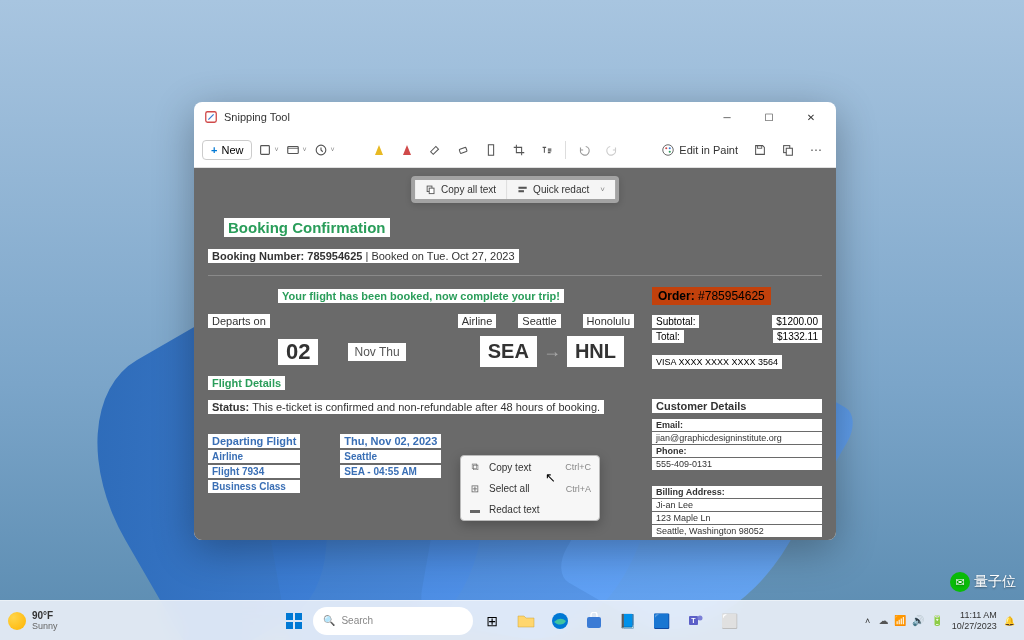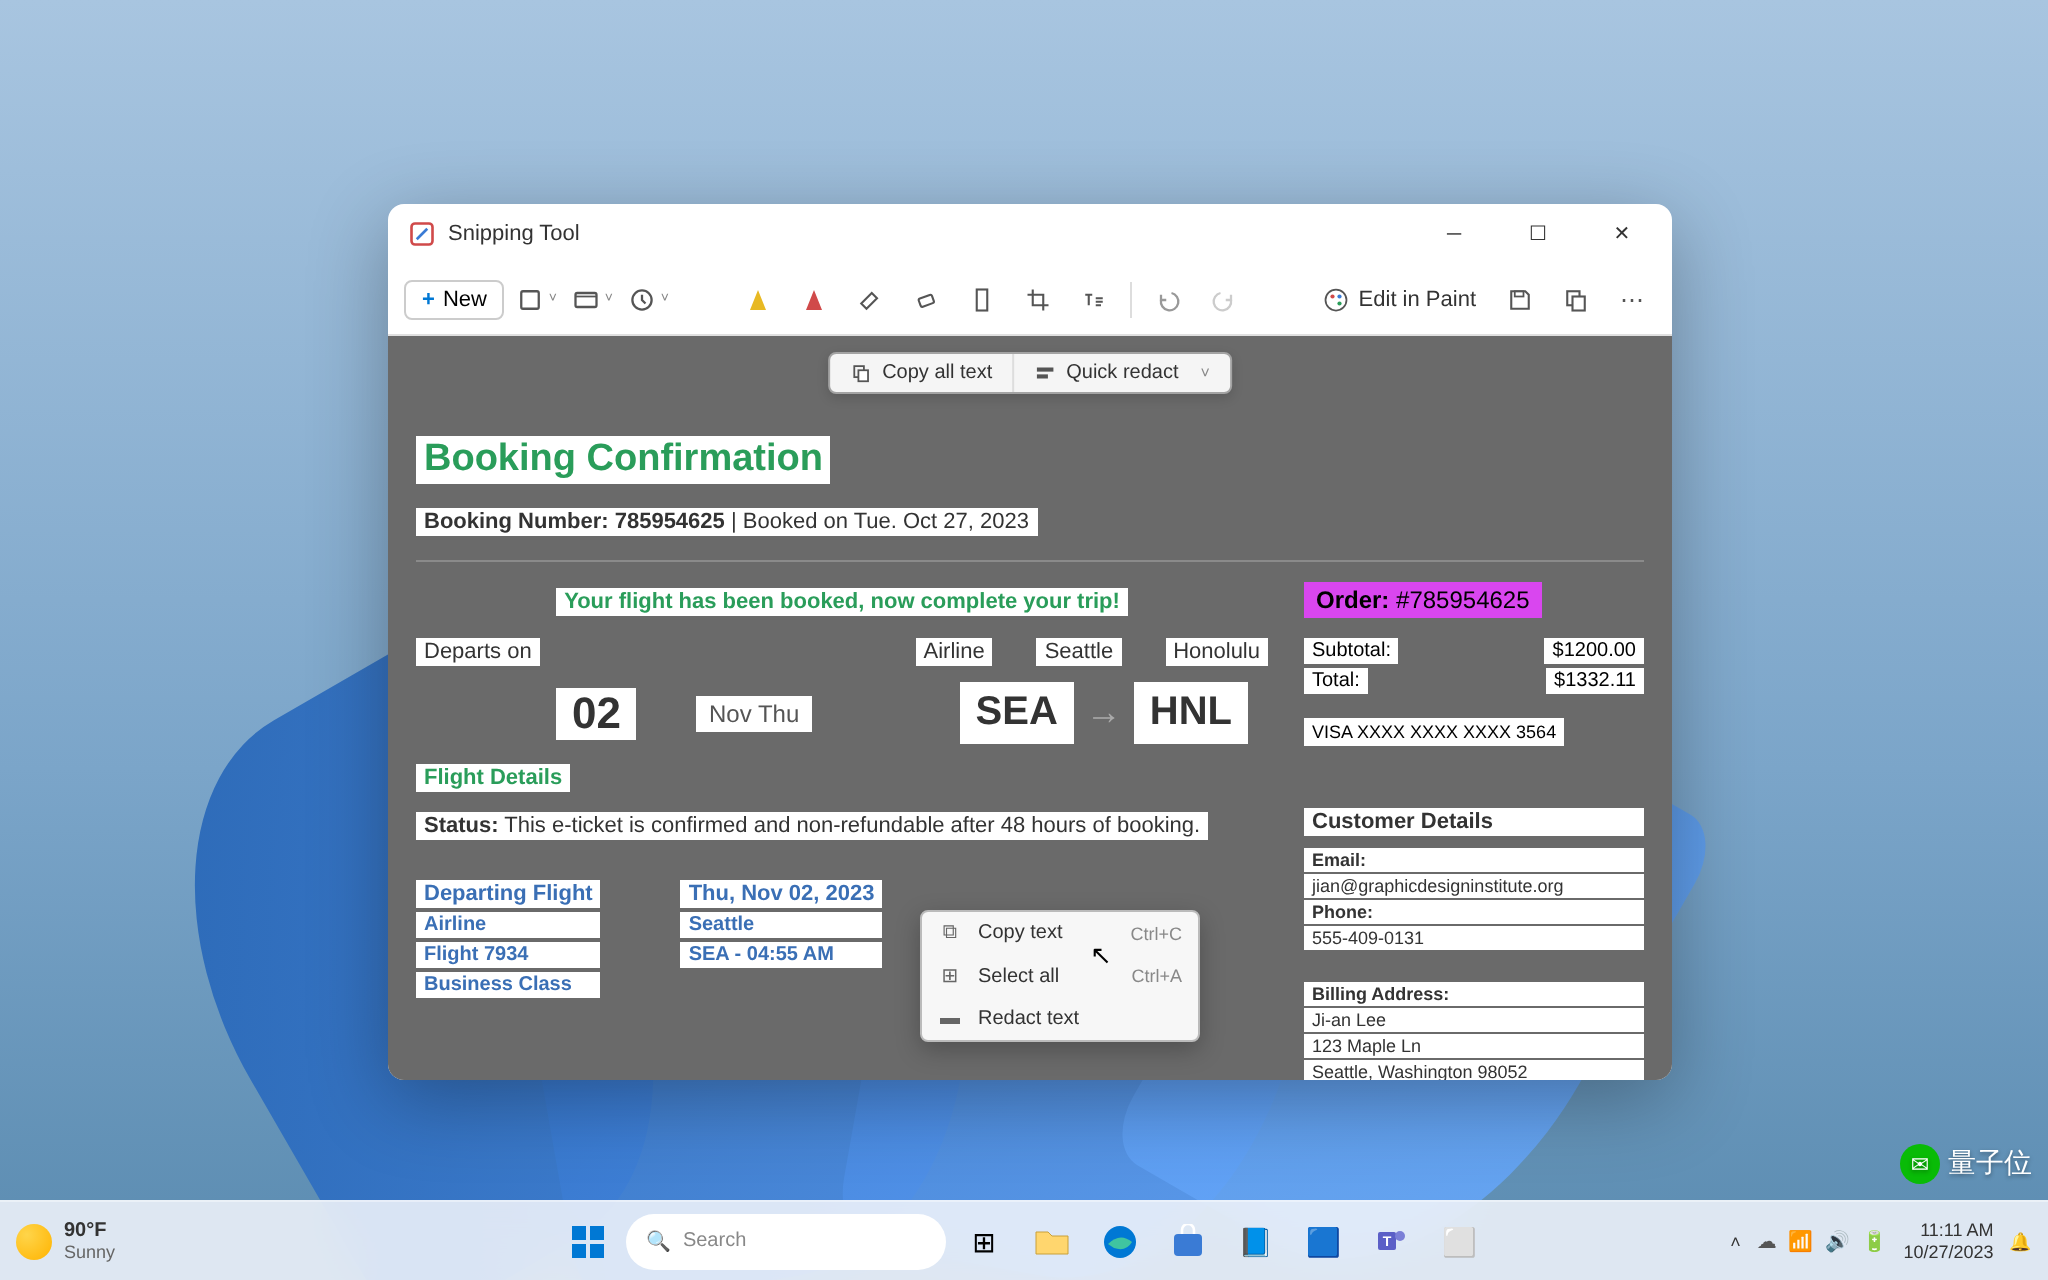--- a/index.html
+++ b/index.html
@@ -18,45 +18,45 @@
 .toolbar { display: flex; align-items: center; height: 36px; padding: 0 8px; border-bottom: 1px solid #e0e0e0; gap: 4px; }
 .new-btn { display: flex; align-items: center; gap: 4px; border: 1px solid #ccc; border-radius: 4px; padding: 3px 8px; font-size: 11px; background: #fff; }
 .plus { color: #0078d4; font-weight: bold; }
 .tb-icon { width: 24px; height: 24px; display: flex; align-items: center; justify-content: center; font-size: 12px; color: #555; border-radius: 4px; position: relative; }
 .tb-icon.dropdown::after { content: "˅"; font-size: 7px; margin-left: 2px; color: #888; }
 .tb-sep { width: 1px; height: 18px; background: #ddd; margin: 0 2px; }
 .tb-spacer { flex: 1; }
 .edit-paint { display: flex; align-items: center; gap: 4px; font-size: 11px; color: #333; padding: 3px 6px; }
 .paint-icon { width: 14px; height: 14px; }
 .canvas-area { flex: 1; background: #6a6a6a; position: relative; overflow: hidden; }
-.action-bar { position: absolute; top: 8px; left: 50%; transform: translateX(-50%); background: #f5f5f5; border: 1px solid #a3a3a3; border-radius: 4px; display: flex; box-shadow: 0 2px 6px rgba(0,0,0,0.15); }
+.action-bar { position: absolute; top: 8px; left: 50%; transform: translateX(-50%); background: #f5f5f5; border: 4px solid #a3a3a3; border-radius: 4px; display: flex; box-shadow: 0 2px 6px rgba(0,0,0,0.15); }
 .action-btn { display: flex; align-items: center; gap: 5px; padding: 4px 10px; font-size: 10px; color: #333; border-right: 1px solid #ddd; }
 .action-btn:last-child { border-right: none; }
 .hl { background: #fff; padding: 1px 4px; display: inline-block; font-size: 11px; color: #333; }
 .hl-g { color: #2a9d5a; font-weight: 600; }
 .hl-b { color: #3a6fb5; font-weight: 600; }
 .content { position: absolute; left: 14px; top: 50px; right: 14px; }
-.booking-title { font-size: 19px; }
+.booking-title { font-size: 15px; margin-left: 16px; }
 .subtitle { margin-top: 12px; font-size: 11px; }
 .hr-line { border-top: 1px solid #8a8a8a; margin: 12px 0 10px; }
 .main-panel { display: flex; gap: 18px; }
 .left-col { flex: 1; }
 .right-col { width: 170px; }
 .flight-booked { text-align: center; margin-bottom: 10px; }
 .depart-row { display: flex; align-items: flex-start; gap: 30px; margin-top: 4px; }
 .departs-label { margin-top: 0px; }
 .airline-col { margin-left: auto; display: flex; gap: 22px; font-size: 11px; }
 .big-row { display: flex; align-items: center; gap: 30px; margin-top: 8px; }
 .big-num { background: #fff; padding: 0 8px; font-size: 22px; font-weight: 700; color: #333; }
 .nov-thu { background: #fff; padding: 2px 6px; font-size: 12px; color: #555; }
 .route { display: flex; align-items: center; gap: 6px; margin-left: auto; margin-right: 10px; }
 .iata { background: #fff; padding: 4px 8px; font-size: 20px; font-weight: 700; color: #333; }
 .arrow { color: #aaa; font-size: 18px; }
 .order-box { background: transparent; }
-.order-hl { background: #d946ef; padding: 2px 6px; font-size: 12px; display: inline-block; margin-bottom: 8px; }
+.order-hl { background: #c2410c; padding: 2px 6px; font-size: 12px; display: inline-block; margin-bottom: 8px; }
 .order-line { display: flex; justify-content: space-between; font-size: 10px; margin: 2px 0; }
 .order-line span { background: #fff; padding: 1px 4px; }
 .cc-line { font-size: 9px; background: #fff; padding: 2px 4px; margin-top: 10px; display: inline-block; }
 .flight-details-title { margin-top: 8px; font-size: 13px; }
 .status-line { margin-top: 10px; font-size: 11px; }
 .dep-flight-block { margin-top: 18px; display: flex; gap: 40px; align-items: flex-start; }
 .df-col .hl { display: block; margin: 2px 0; font-size: 10px; }
 .cust-details { margin-top: 6px; }
 .cust-details .hl { display: block; margin: 1px 0; font-size: 9px; }
 .context-menu { position: absolute; left: 460px; top: 455px; width: 140px; background: #f7f7f7; border: 1px solid #bbb; border-radius: 4px; box-shadow: 0 4px 12px rgba(0,0,0,0.25); font-size: 10px; }

